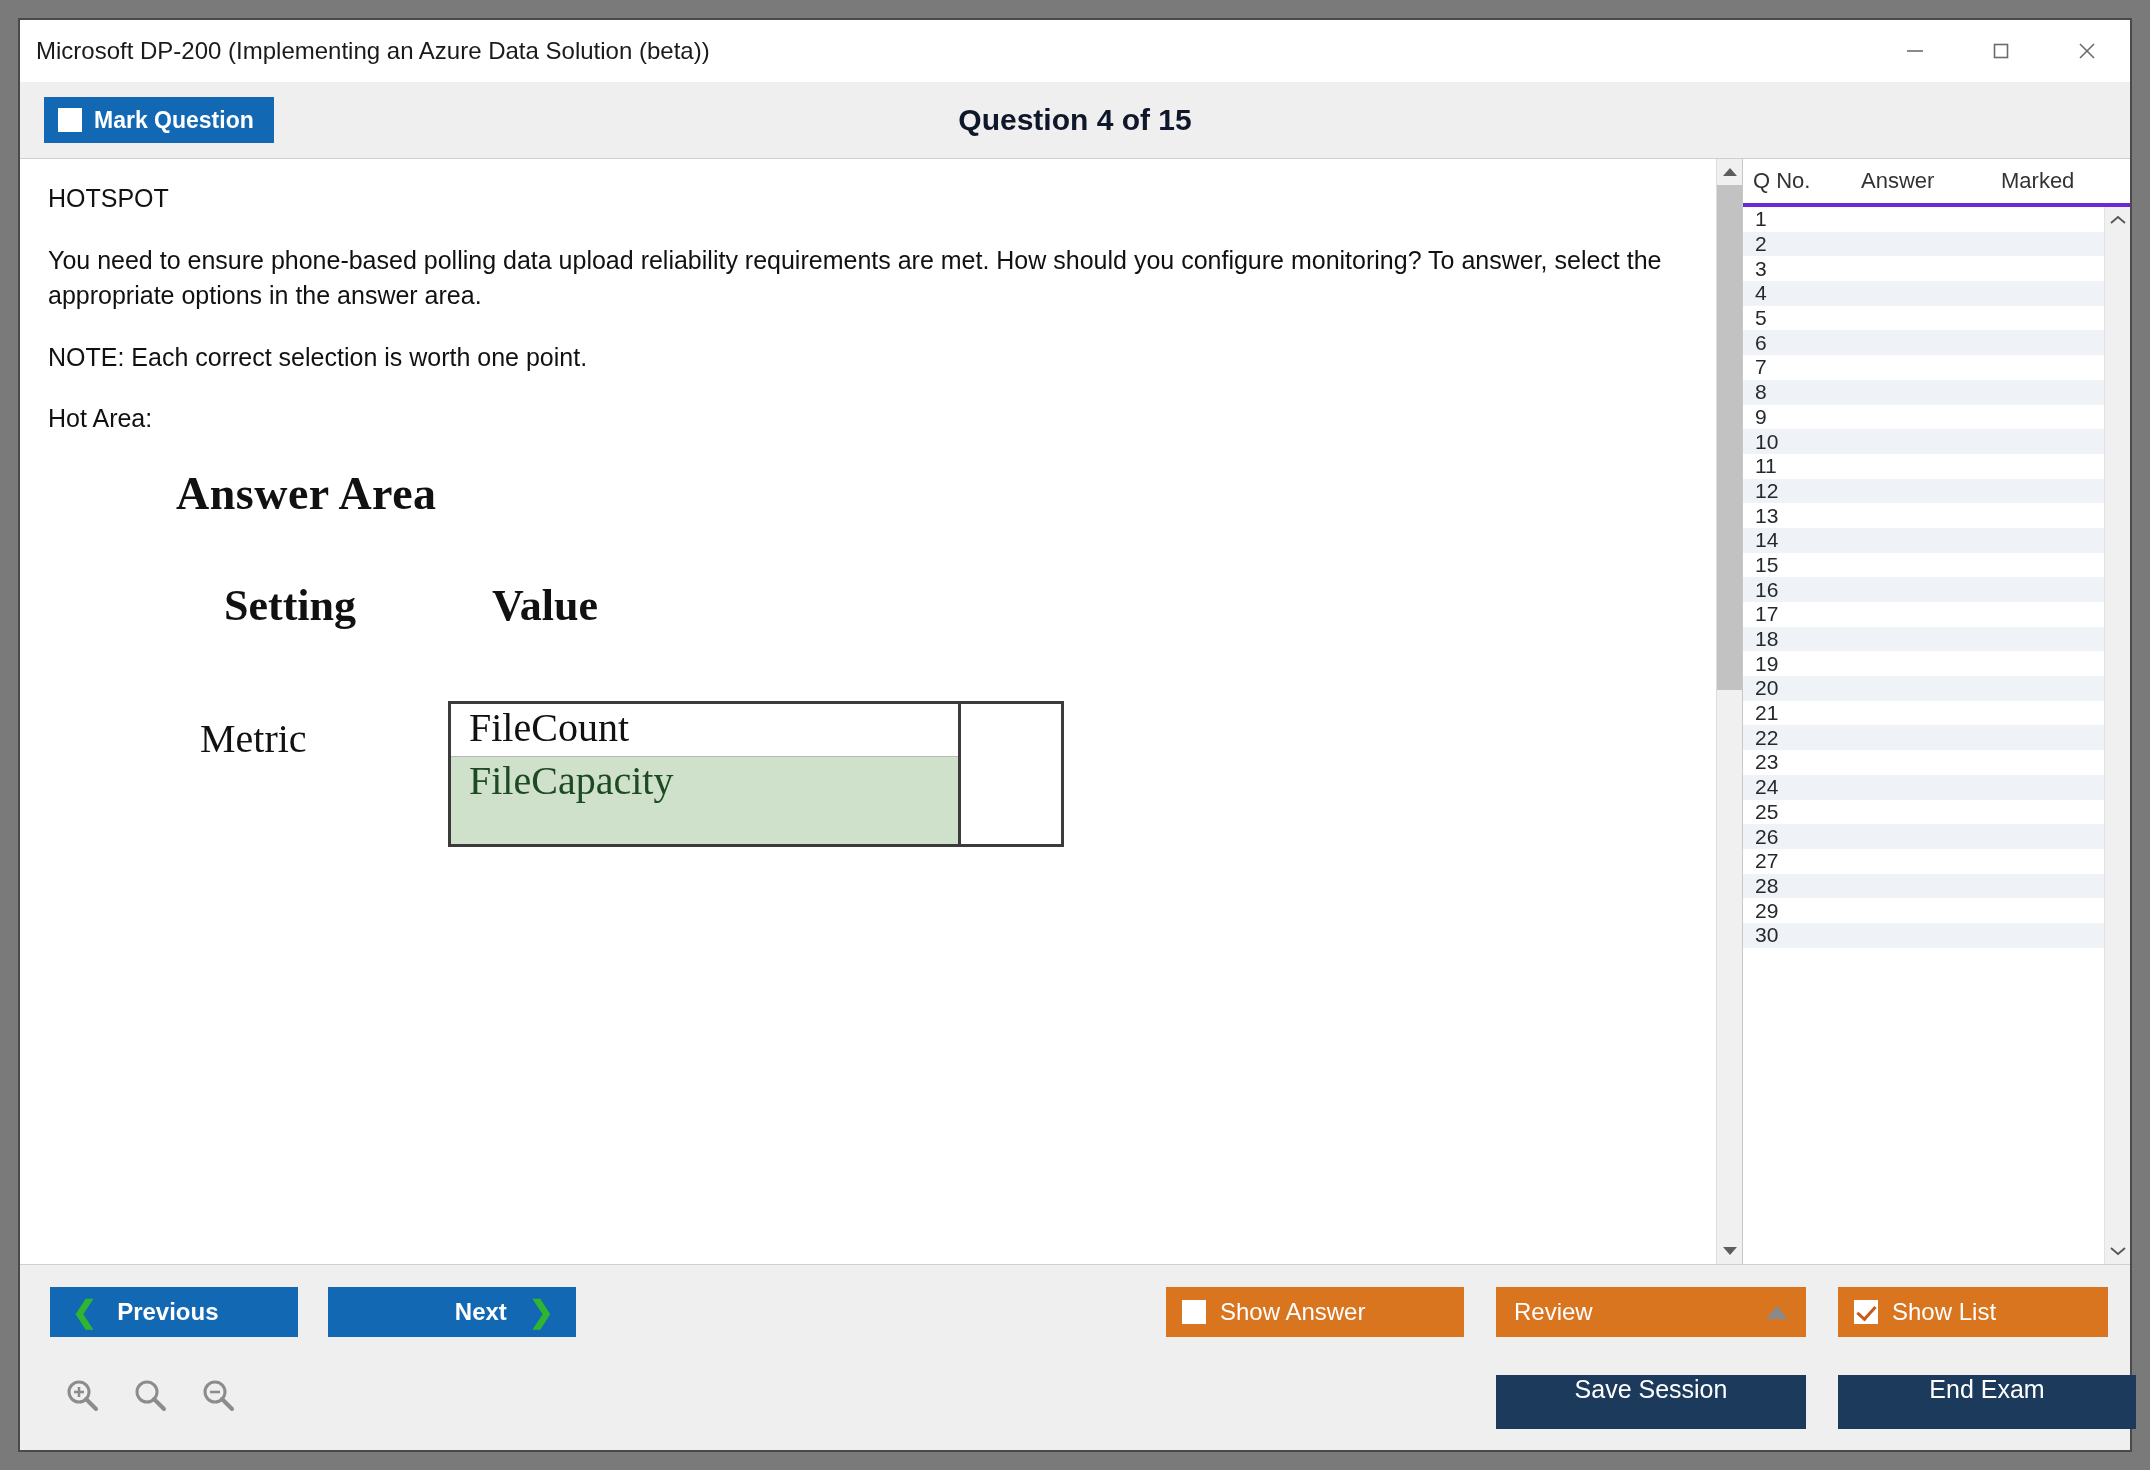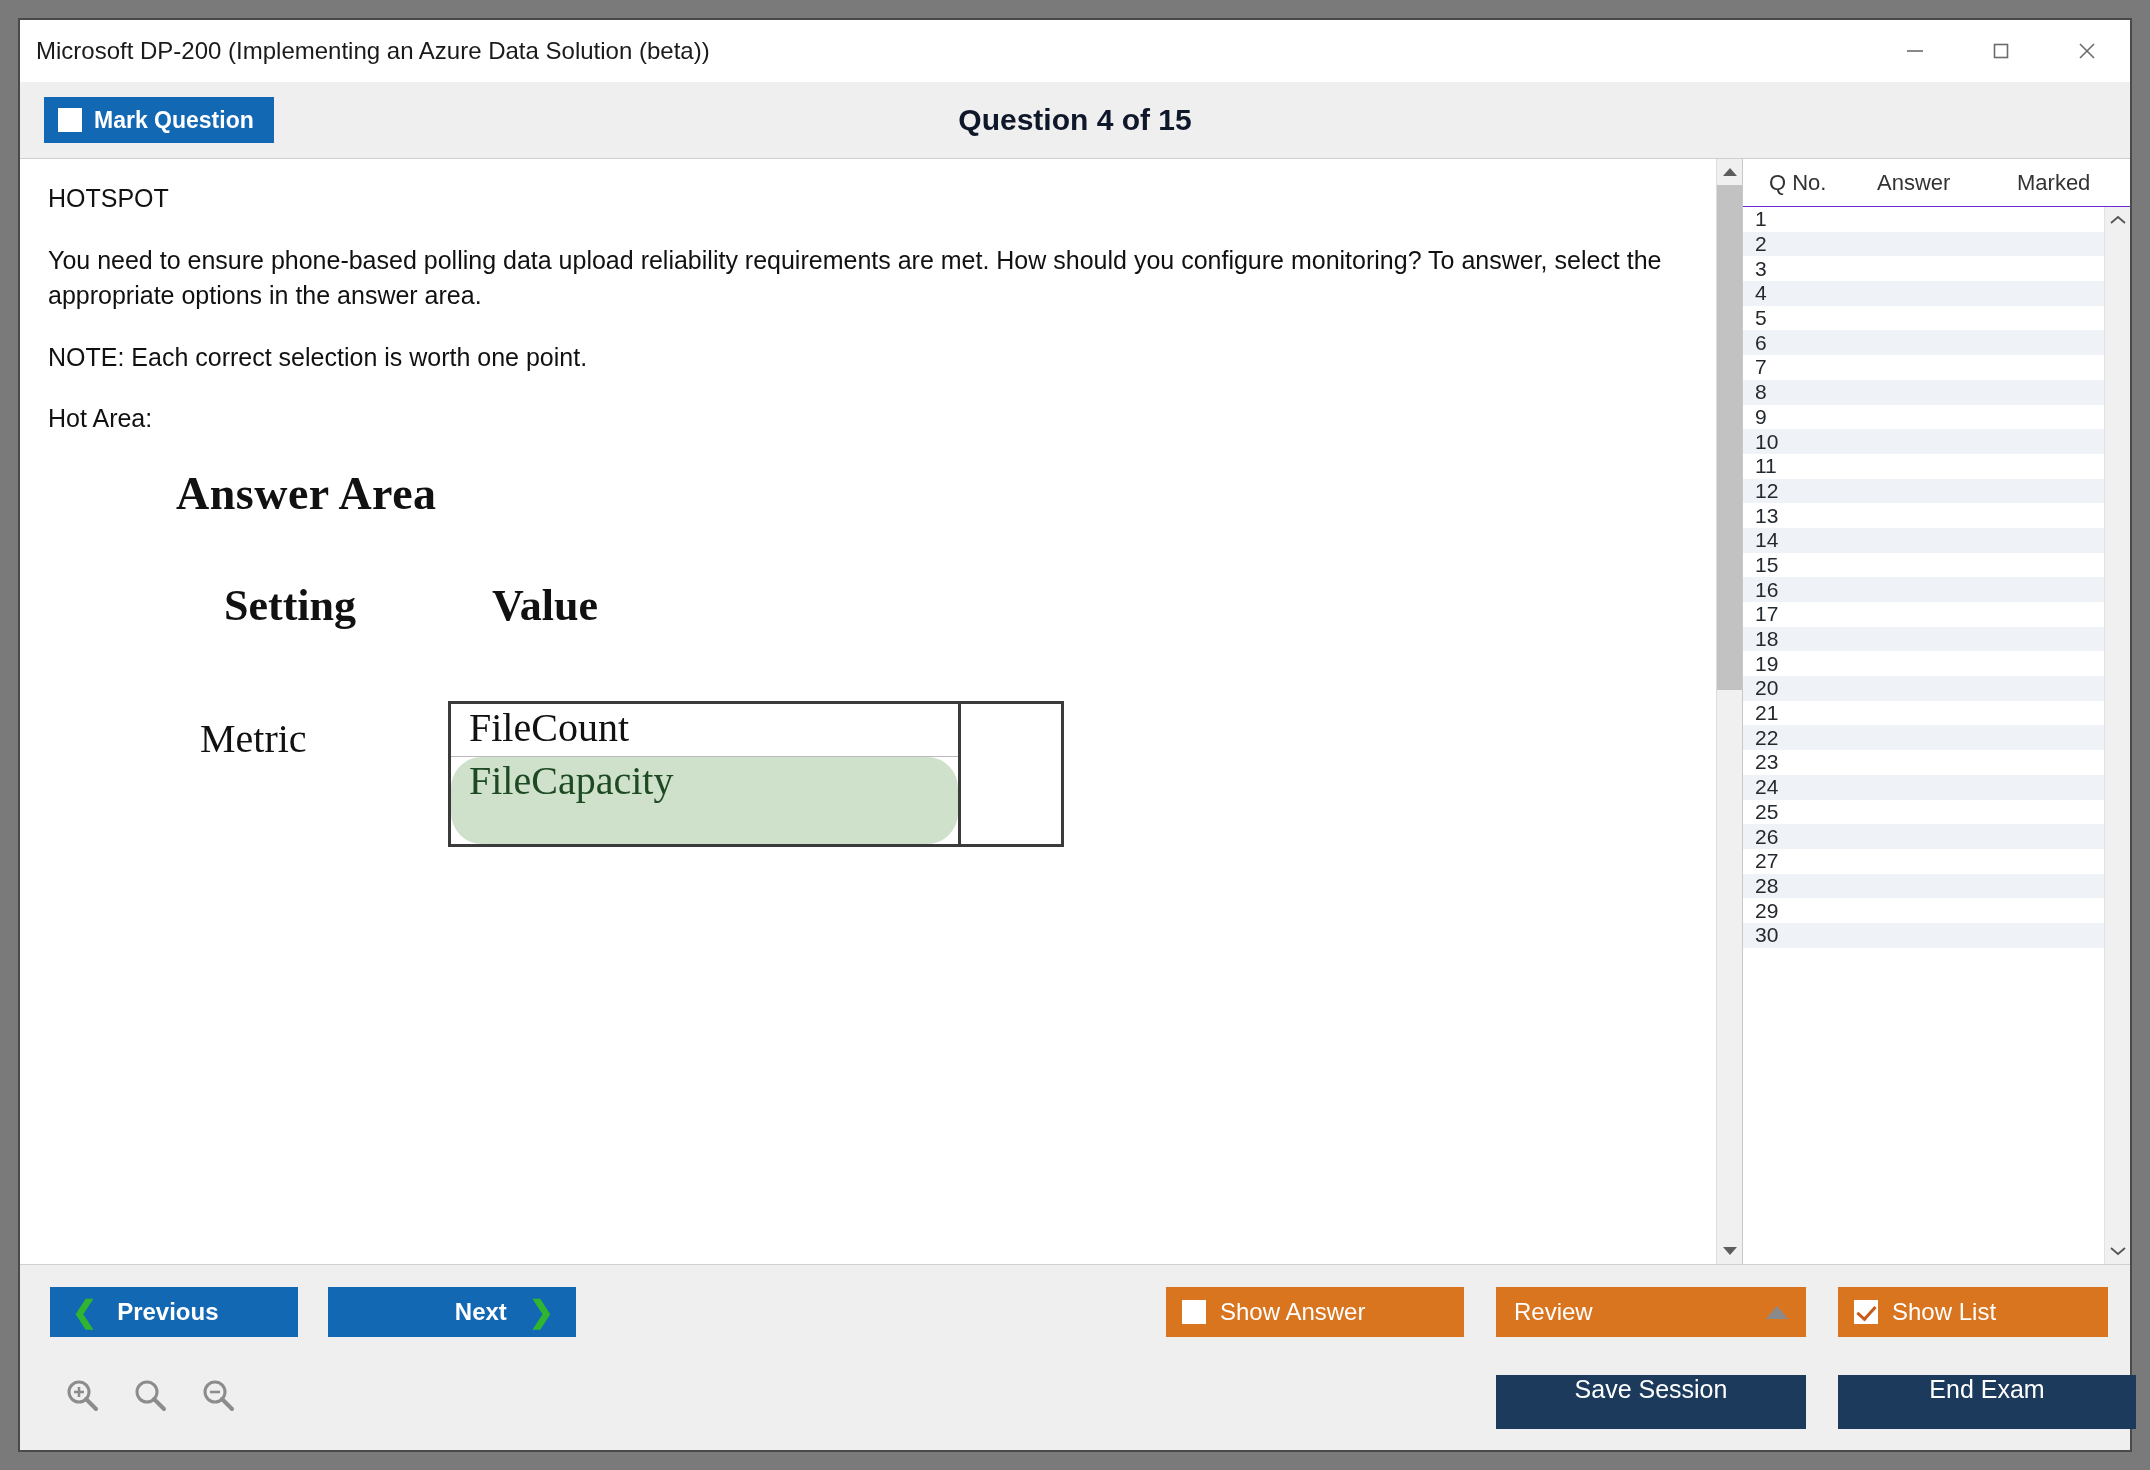--- a/index.html
+++ b/index.html
@@ -135,21 +135,21 @@
   }
   .dd-options { flex: 1 1 auto; border-right: 3px solid #3b3b3b; }
   .dd-opt {
     font-size: 40px;
     padding: 2px 0 6px 18px;
     line-height: 1.12;
     background: #ffffff;
     border-bottom: 1px solid #b9b9b9;
     cursor: pointer;
   }
-  .dd-opt:last-child { border-bottom: none; border-radius: 31px; }
+  .dd-opt:last-child { border-bottom: none; }
   .dd-opt.selected {
     background: #cfe0cb;
     color: #1d4a22;
     padding-bottom: 40px;
   }
   .dd-arrowcell { width: 100px; background: #ffffff; }
   
   .content-scroll {
     position: absolute;
     right: 0; top: 0; bottom: 0;
@@ -176,24 +176,23 @@
   .list-panel {
     width: 388px; flex: 0 0 auto;
     background: #ffffff;
     border-left: 1px solid #c8c8c8;
     display: flex; flex-direction: column;
   }
   .list-header {
     display: flex;
     height: 48px; align-items: center;
     font-size: 22px; color: #333;
-    border-bottom: 1px solid #6d28d9;
+    border-bottom: 4px solid #6d28d9;
     background: #fff;
     flex: 0 0 auto;
-    padding-left: 16px;
   }
   .lh-qno { width: 118px; padding-left: 10px; }
   .lh-ans { width: 140px; }
   .lh-marked { flex: 1 1 auto; }
   .list-body-wrap {
     flex: 1 1 auto; display: flex; min-height: 0;
   }
   .list-rows {
     flex: 1 1 auto; overflow: hidden;
   }

